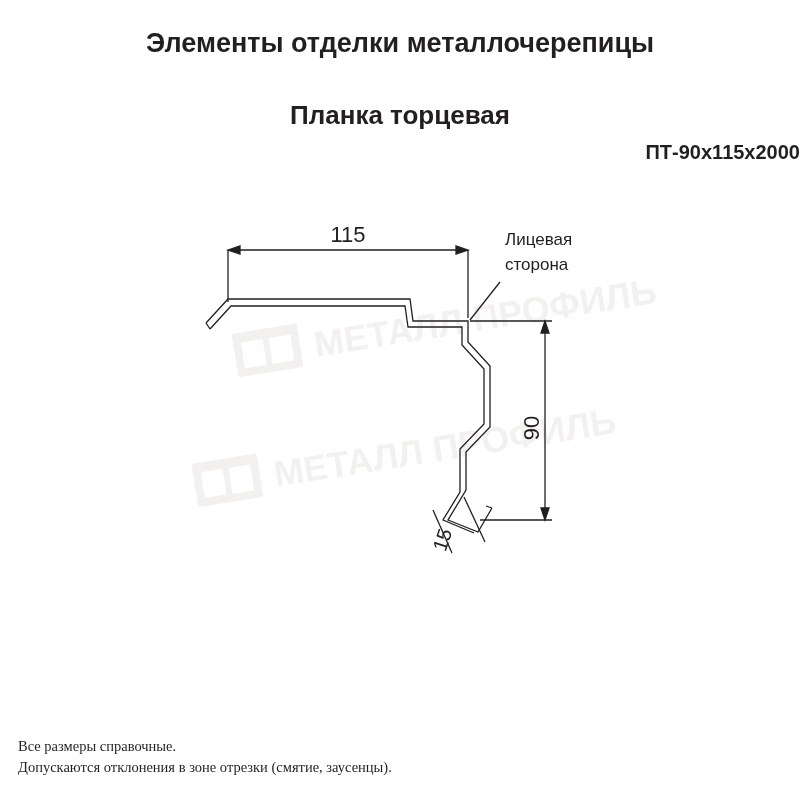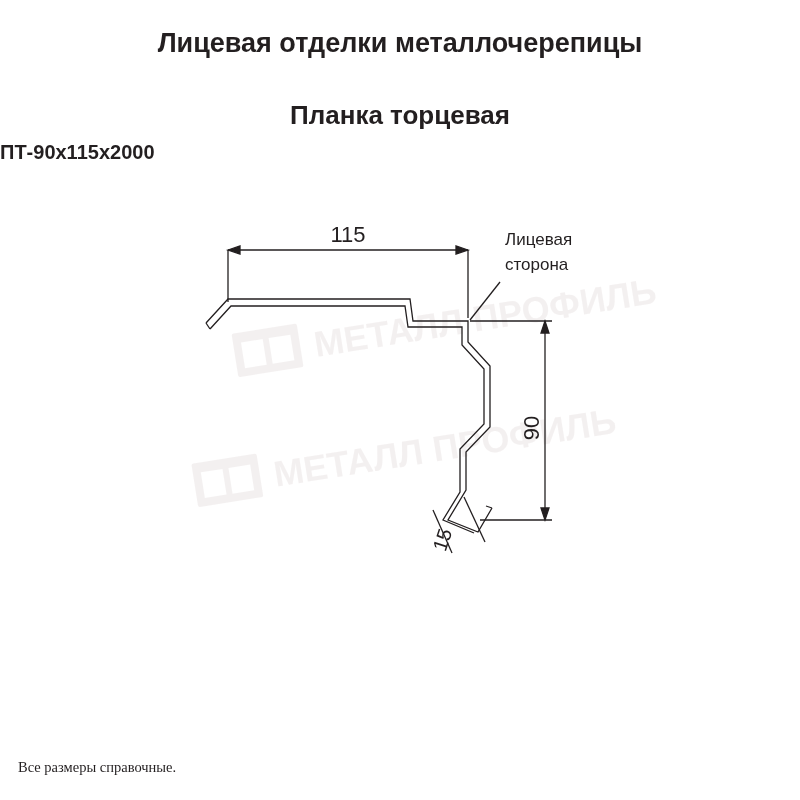--- a/index.html
+++ b/index.html
@@ -39,21 +39,21 @@
     text-align: center;
     font-size: 26px;
     font-weight: bold;
     color: #231f20;
   }
   .title-code {
     position: absolute;
     top: 141px;
     left: 0;
     width: 800px;
-    text-align: left;
+    text-align: right;
     font-size: 20px;
     font-weight: bold;
     color: #231f20;
   }
   .drawing {
     position: absolute;
     top: 190px;
     left: 0;
     width: 800px;
     height: 420px;
@@ -81,21 +81,21 @@
     font-family: Liberation Serif, serif;
   }
   svg { display: block; }
   text { font-family: "Liberation Sans", sans-serif; }
 </style>
 </head>
 <body>
 
 <div class="page">
 
-  <div class="title-main">Лицевая отделки металлочерепицы</div>
+  <div class="title-main">Элементы отделки металлочерепицы</div>
   <div class="title-sub">Планка торцевая</div>
   <div class="title-code">ПТ-90х115х2000</div>
 
   <div class="watermark">
     <svg width="520" height="290" viewBox="0 0 520 290">
       <g fill="#e9e3e3" transform="rotate(-9 260 145)">
 
         <g transform="translate(100, 78)">
           <rect x="0" y="0" width="66" height="44" rx="2" fill="#e9e3e3"></rect>
           <rect x="8" y="10" width="22" height="26" fill="#ffffff"></rect>
@@ -170,15 +170,16 @@
       <text x="0" y="0" font-size="22" fill="#231f20" text-anchor="middle" transform="translate(539,238) rotate(-90)">90</text>
       <text x="0" y="0" font-size="20" fill="#231f20" text-anchor="middle" transform="translate(449,352) rotate(-72)">15</text>
 
       <text x="505" y="55" font-size="17" fill="#231f20">Лицевая</text>
       <text x="505" y="80" font-size="17" fill="#231f20">сторона</text>
     </svg>
   </div>
 
   <div class="footnotes">
     <div>Все размеры справочные.</div>
+    <div>Допускаются отклонения в зоне отрезки (смятие, заусенцы).</div>
   </div>
 
 </div>
 
 </body></html>

